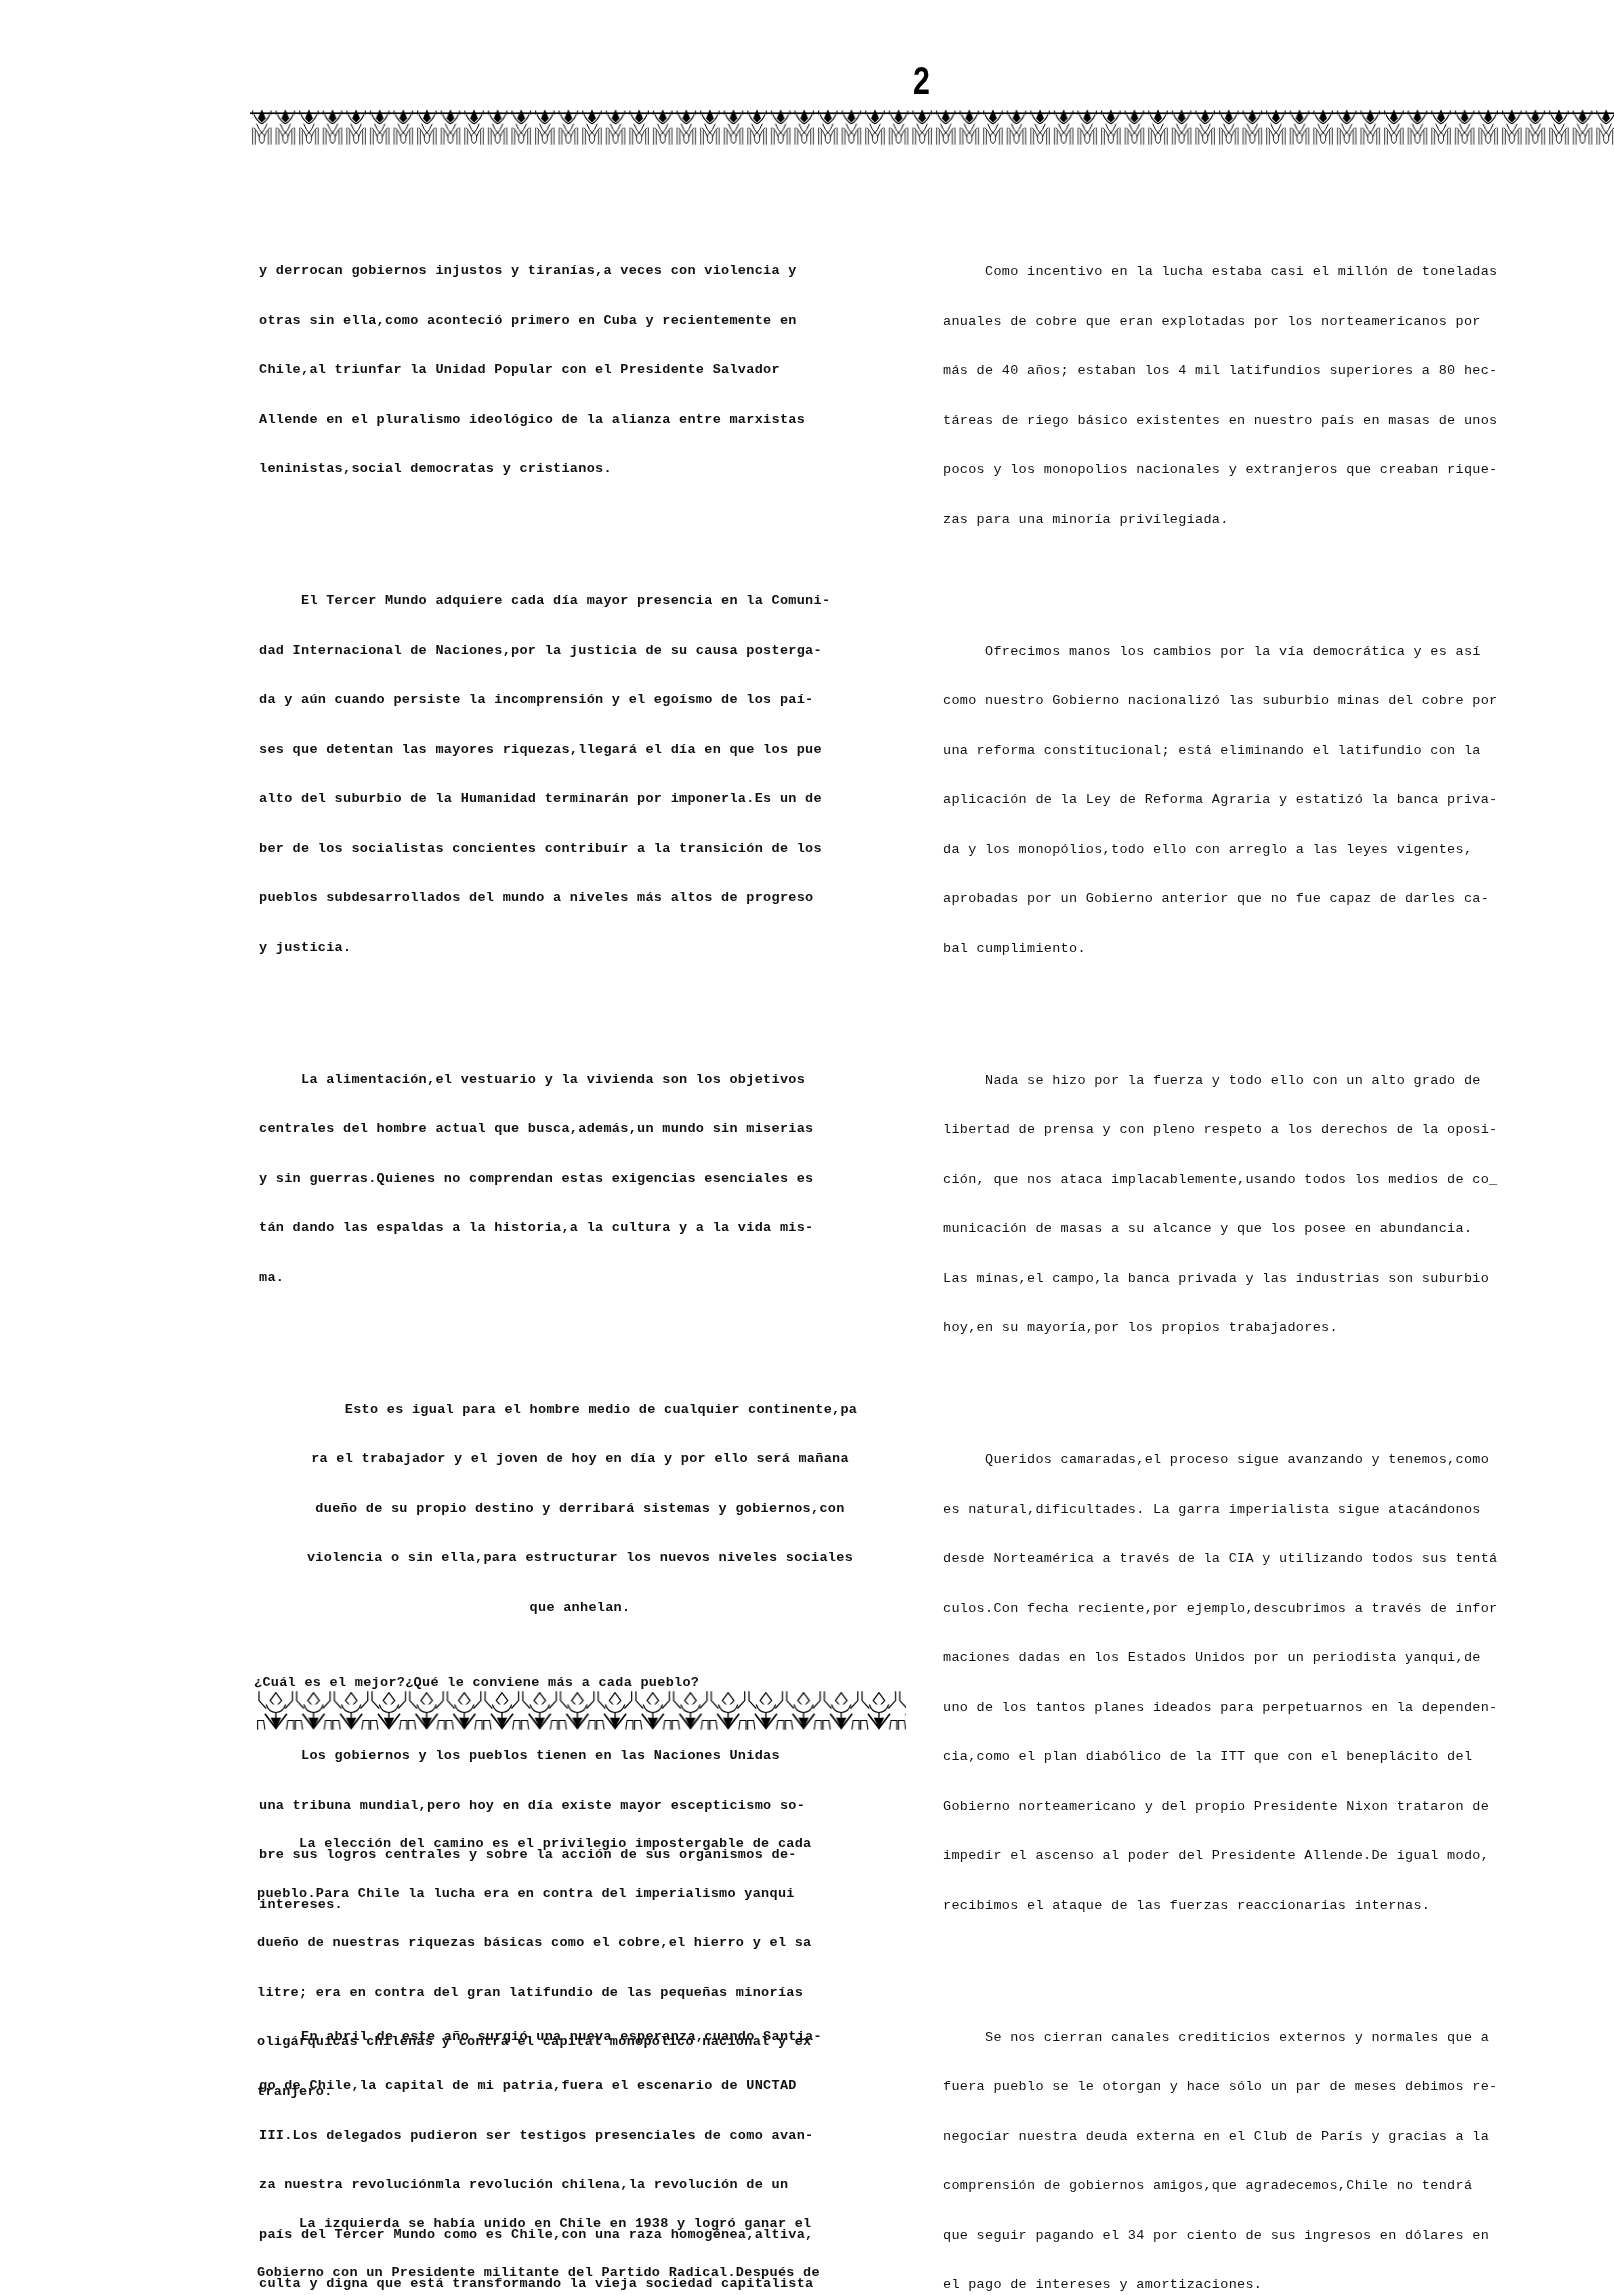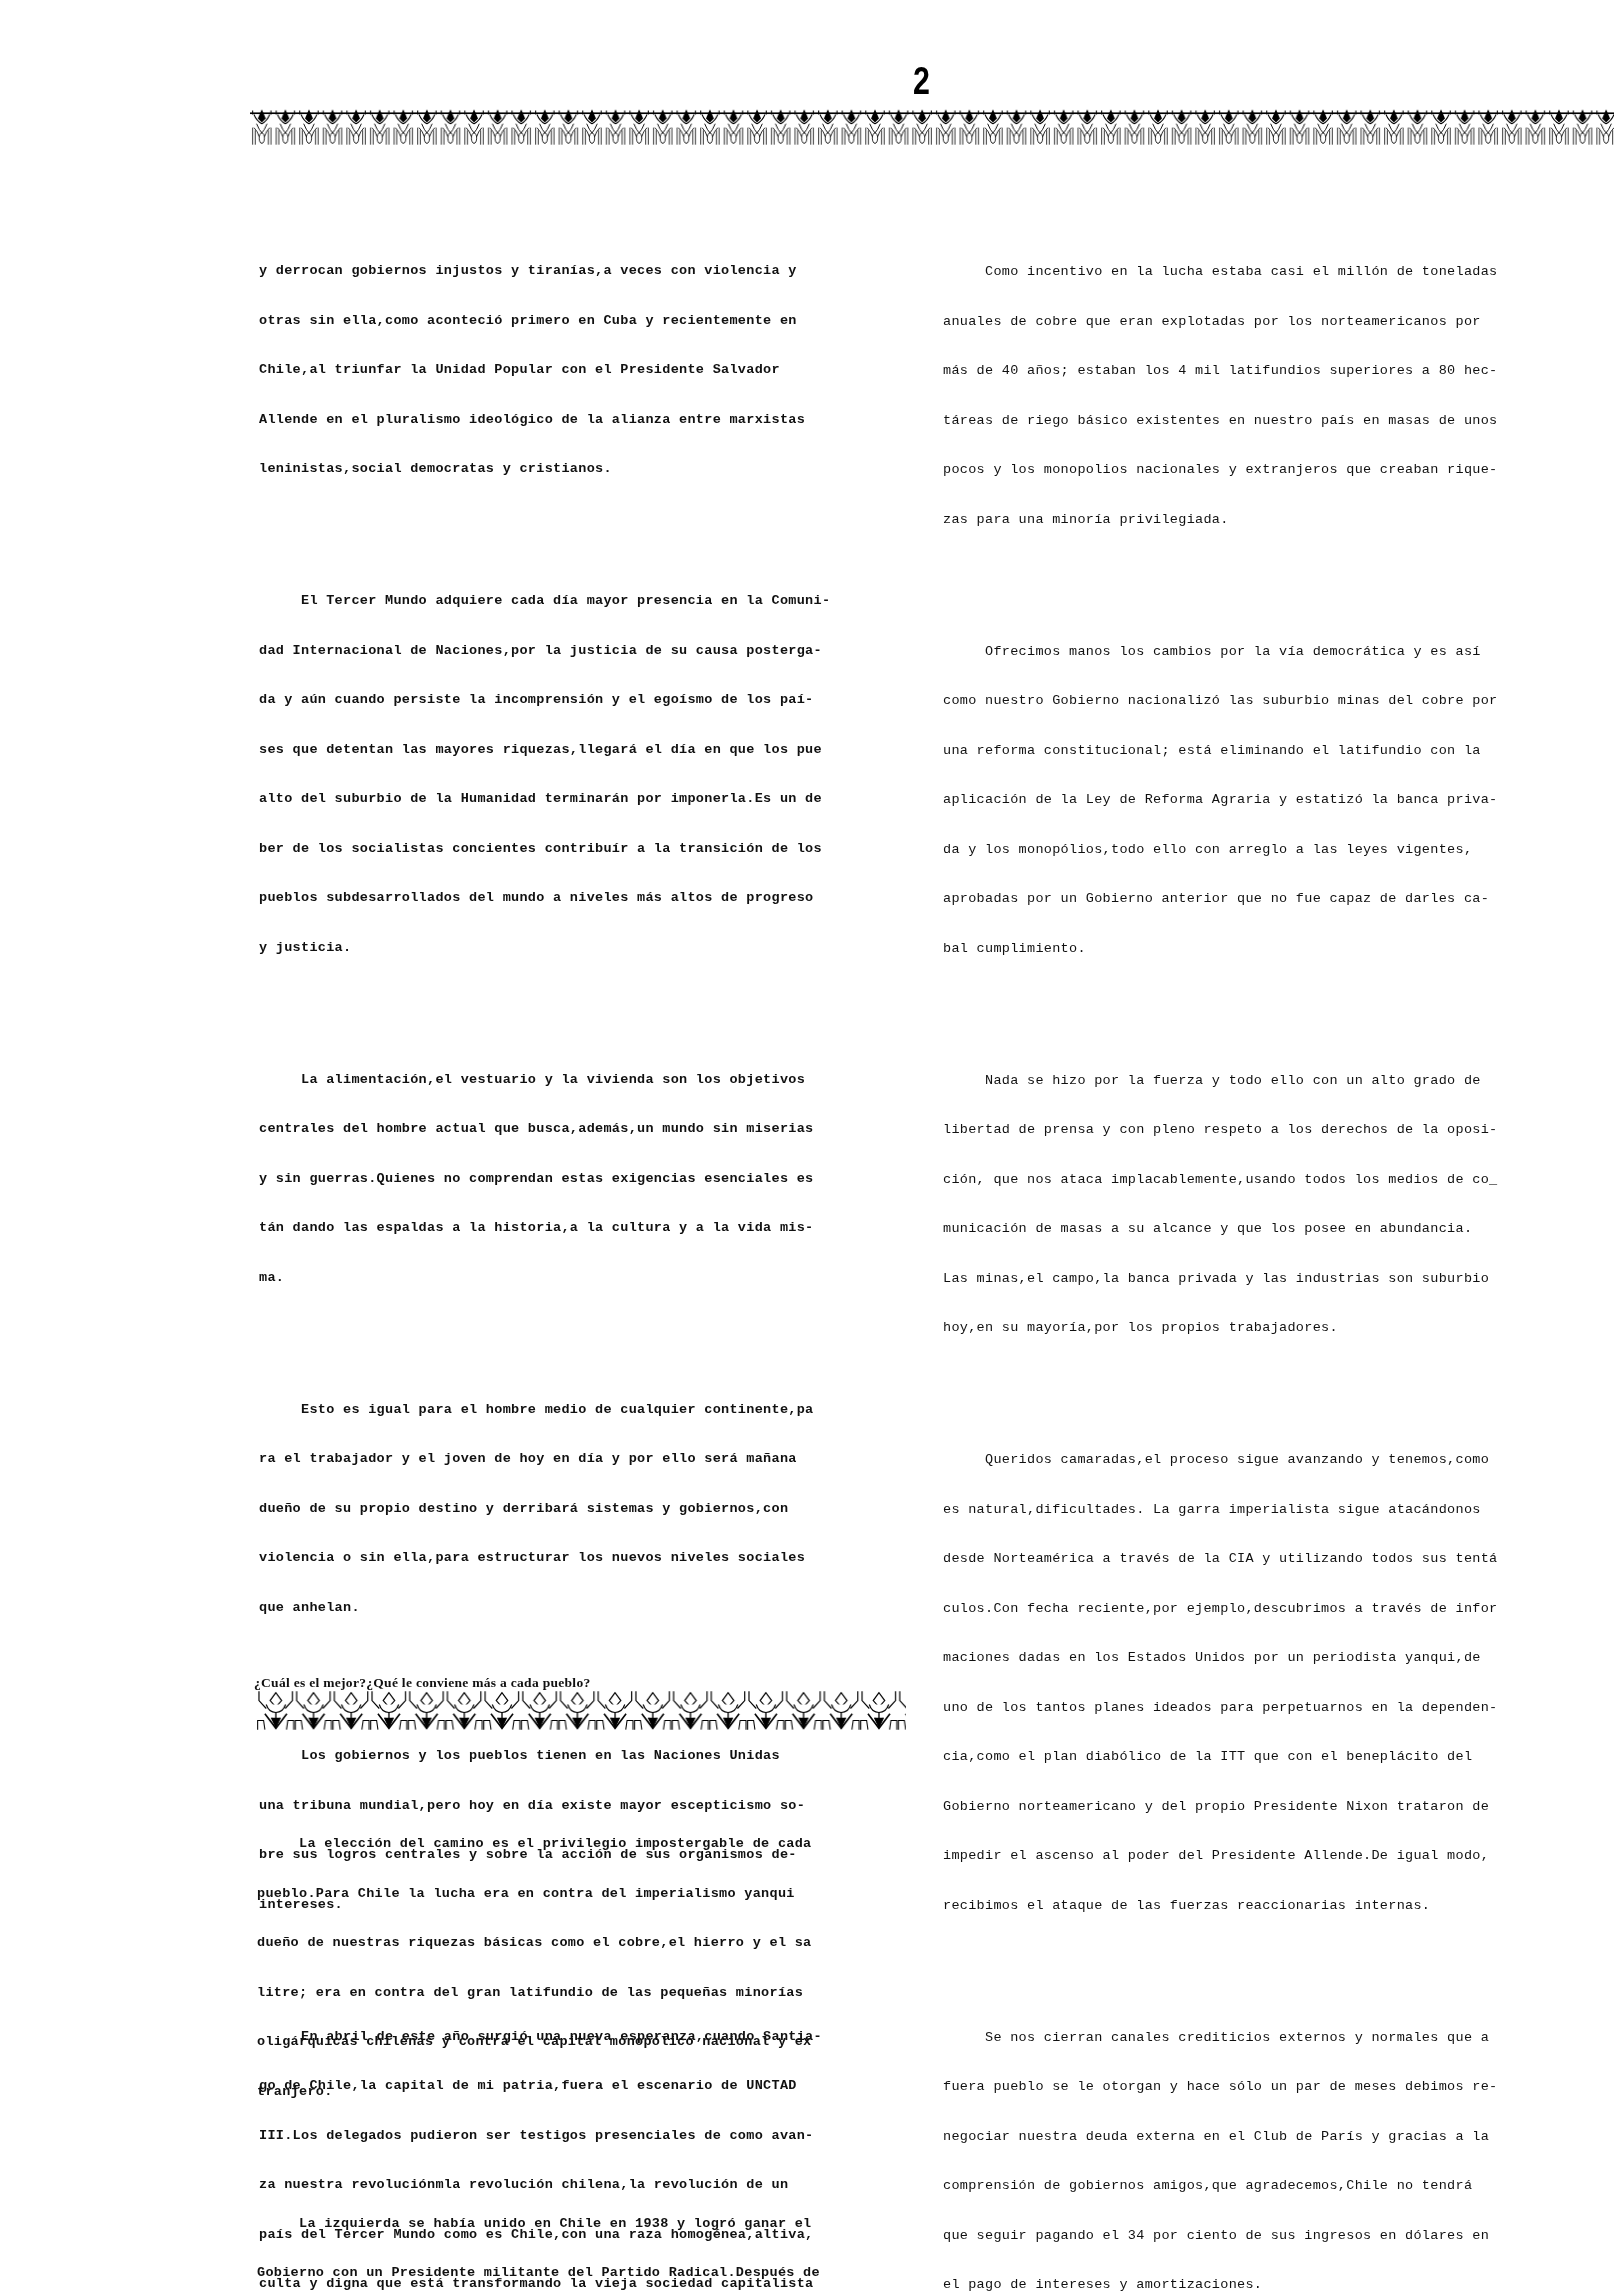--- a/index.html
+++ b/index.html
@@ -20,25 +20,25 @@
   .band-small {
     position: absolute; left: 257px; top: 1690px; width: 649px; height: 41px;
   }
   .col {
     position: absolute; font-size: 13.5px; line-height: 16.5px; white-space: pre;
     font-weight: bold; letter-spacing: 0.3px;
   }
   .col-left { left: 259px; top: 197px; width: 642px; }
   .col-right { left: 943px; top: 198px; width: 662px; font-weight: normal; }
   .para { margin: 0 0 16.5px 0; }
-  .para.gap-lg { margin-bottom: 33px; }
+  .para.gap-lg { margin-bottom: 33px; text-align: center; }
   .line { display: block; height: 16.5px; }
   .heading {
     position: absolute; left: 254px; top: 1675px; font-size: 13.5px;
-    font-weight: bold; white-space: pre; letter-spacing: 0.3px; font-family: Liberation Serif, serif;
+    font-weight: bold; white-space: pre; letter-spacing: 0.3px;
   }
   .left-lower { position: absolute; left: 257px; top: 1770px; width: 649px; }
 </style>
 </head>
 <body>
 
 <div class="page-number">2</div>
 
 <svg class="band-top" viewBox="0 0 2082 58" preserveAspectRatio="none">
   <defs>

